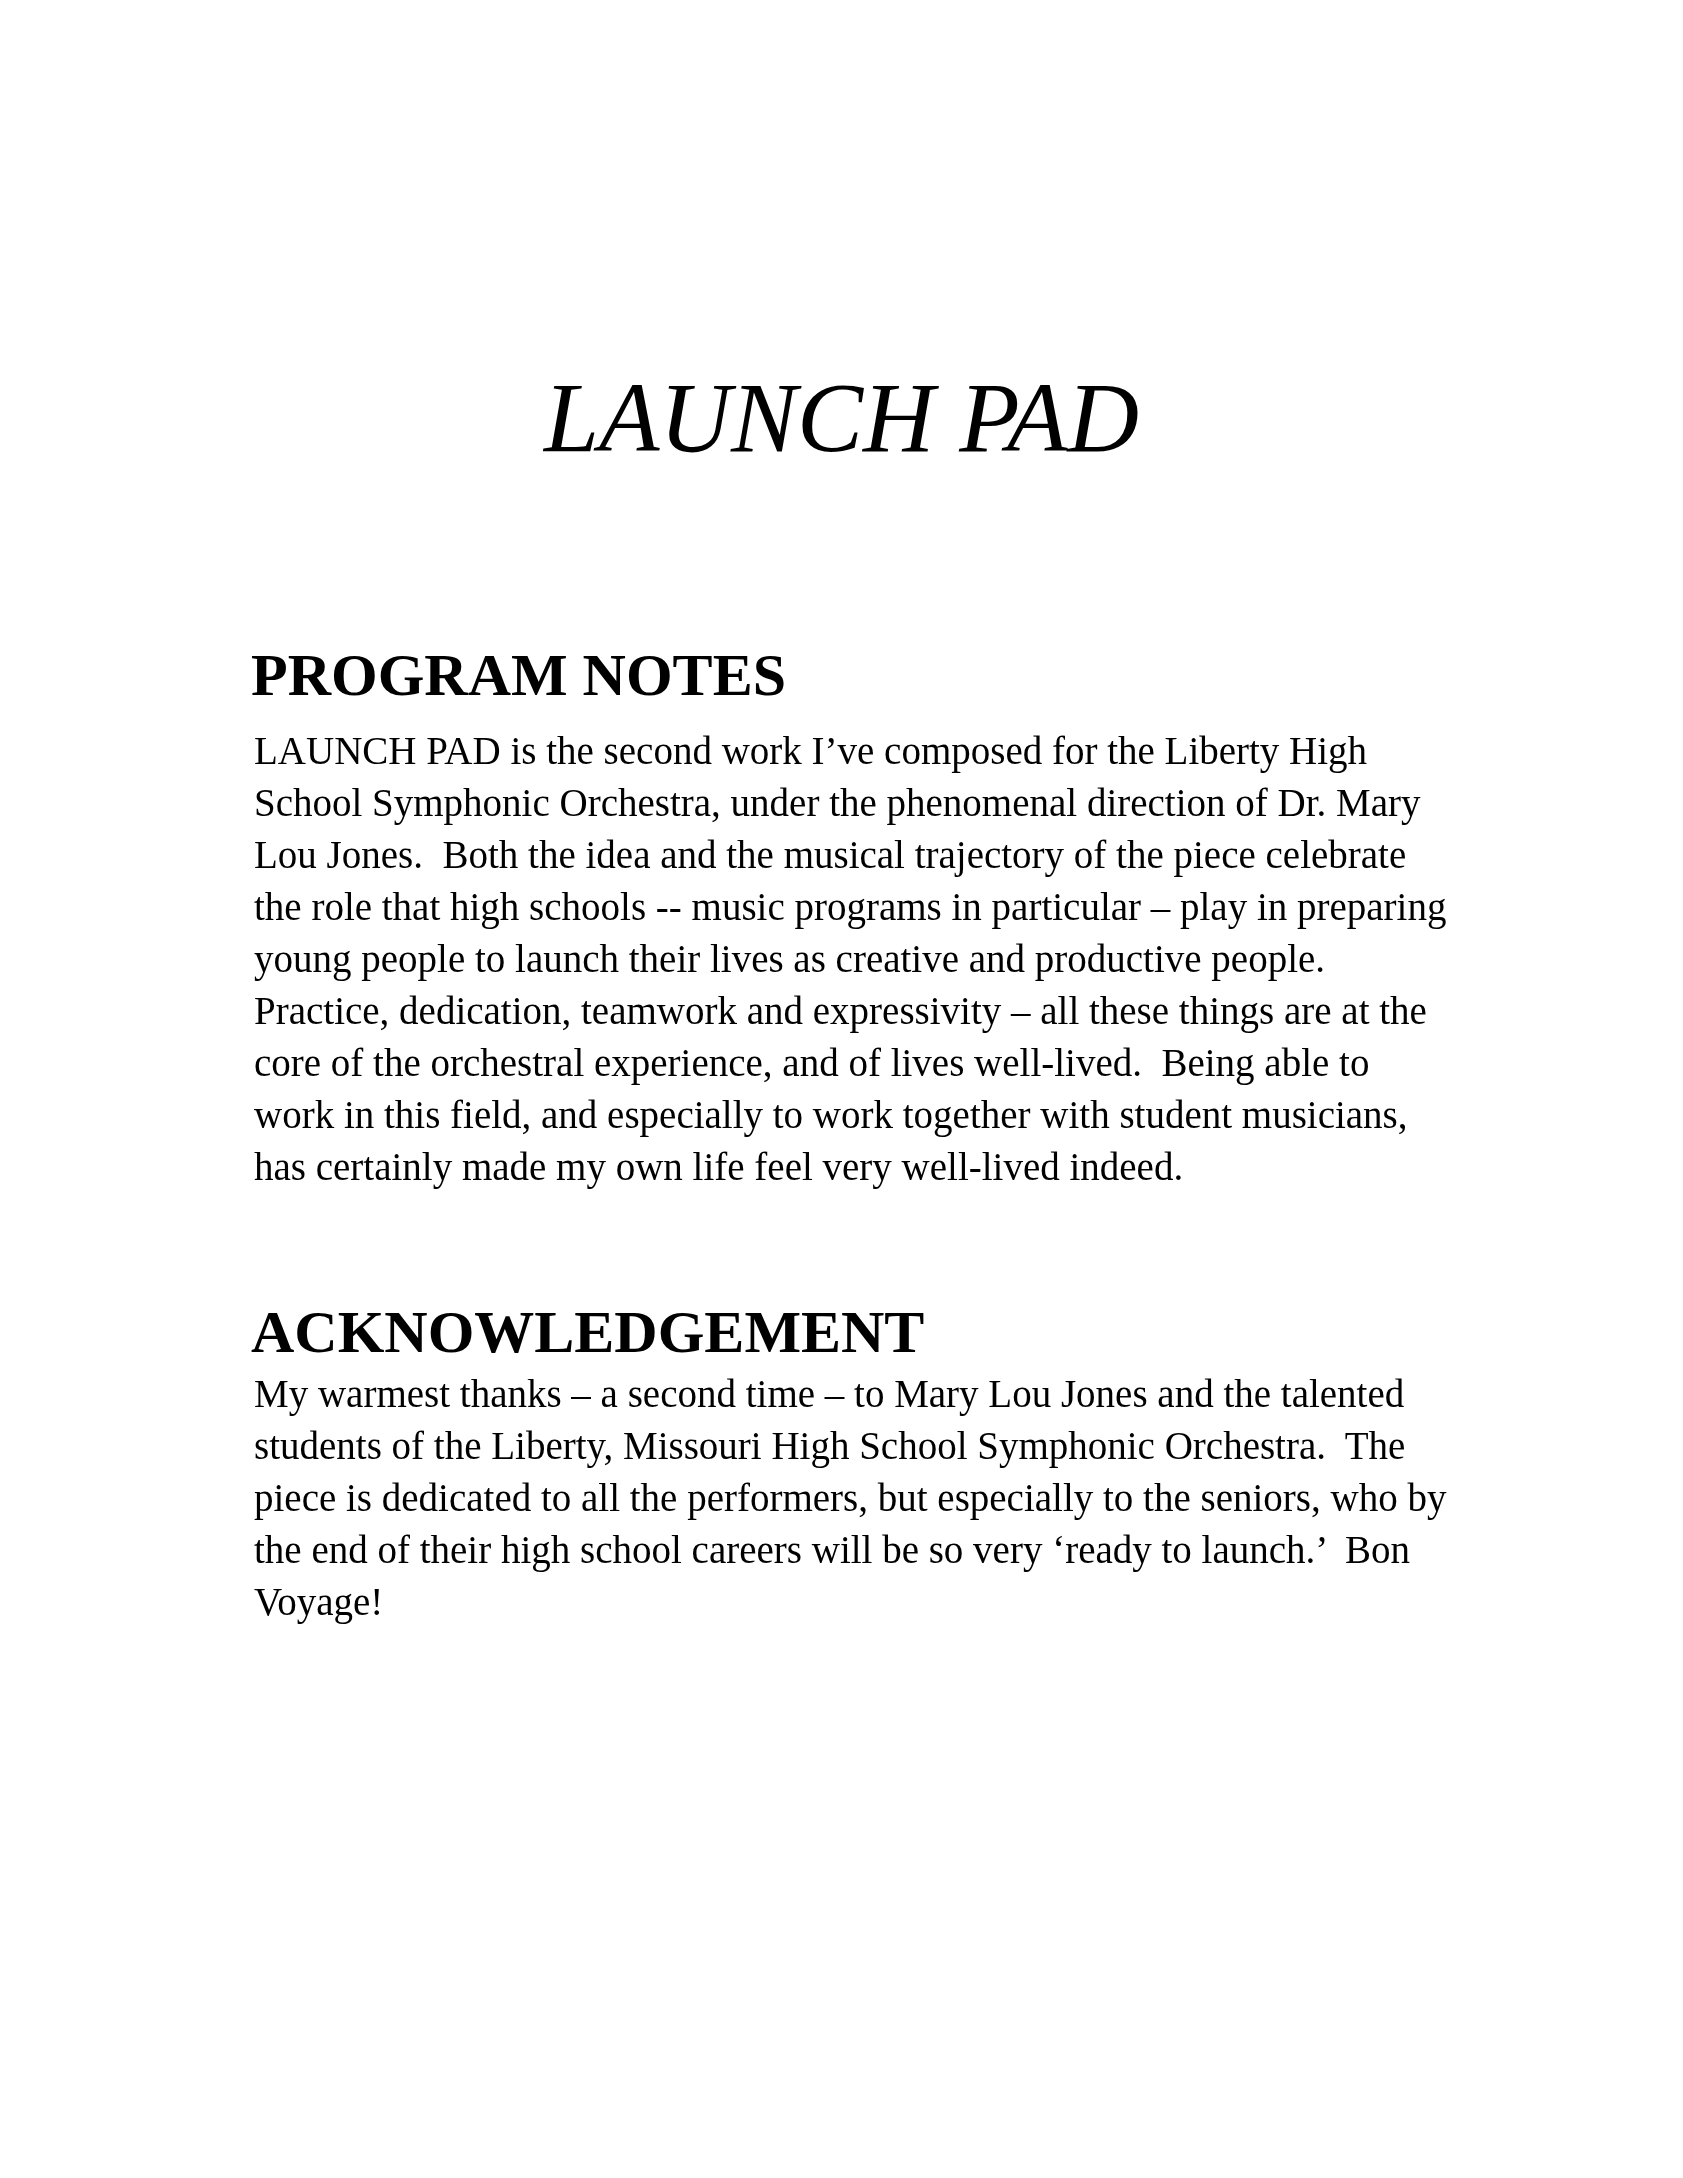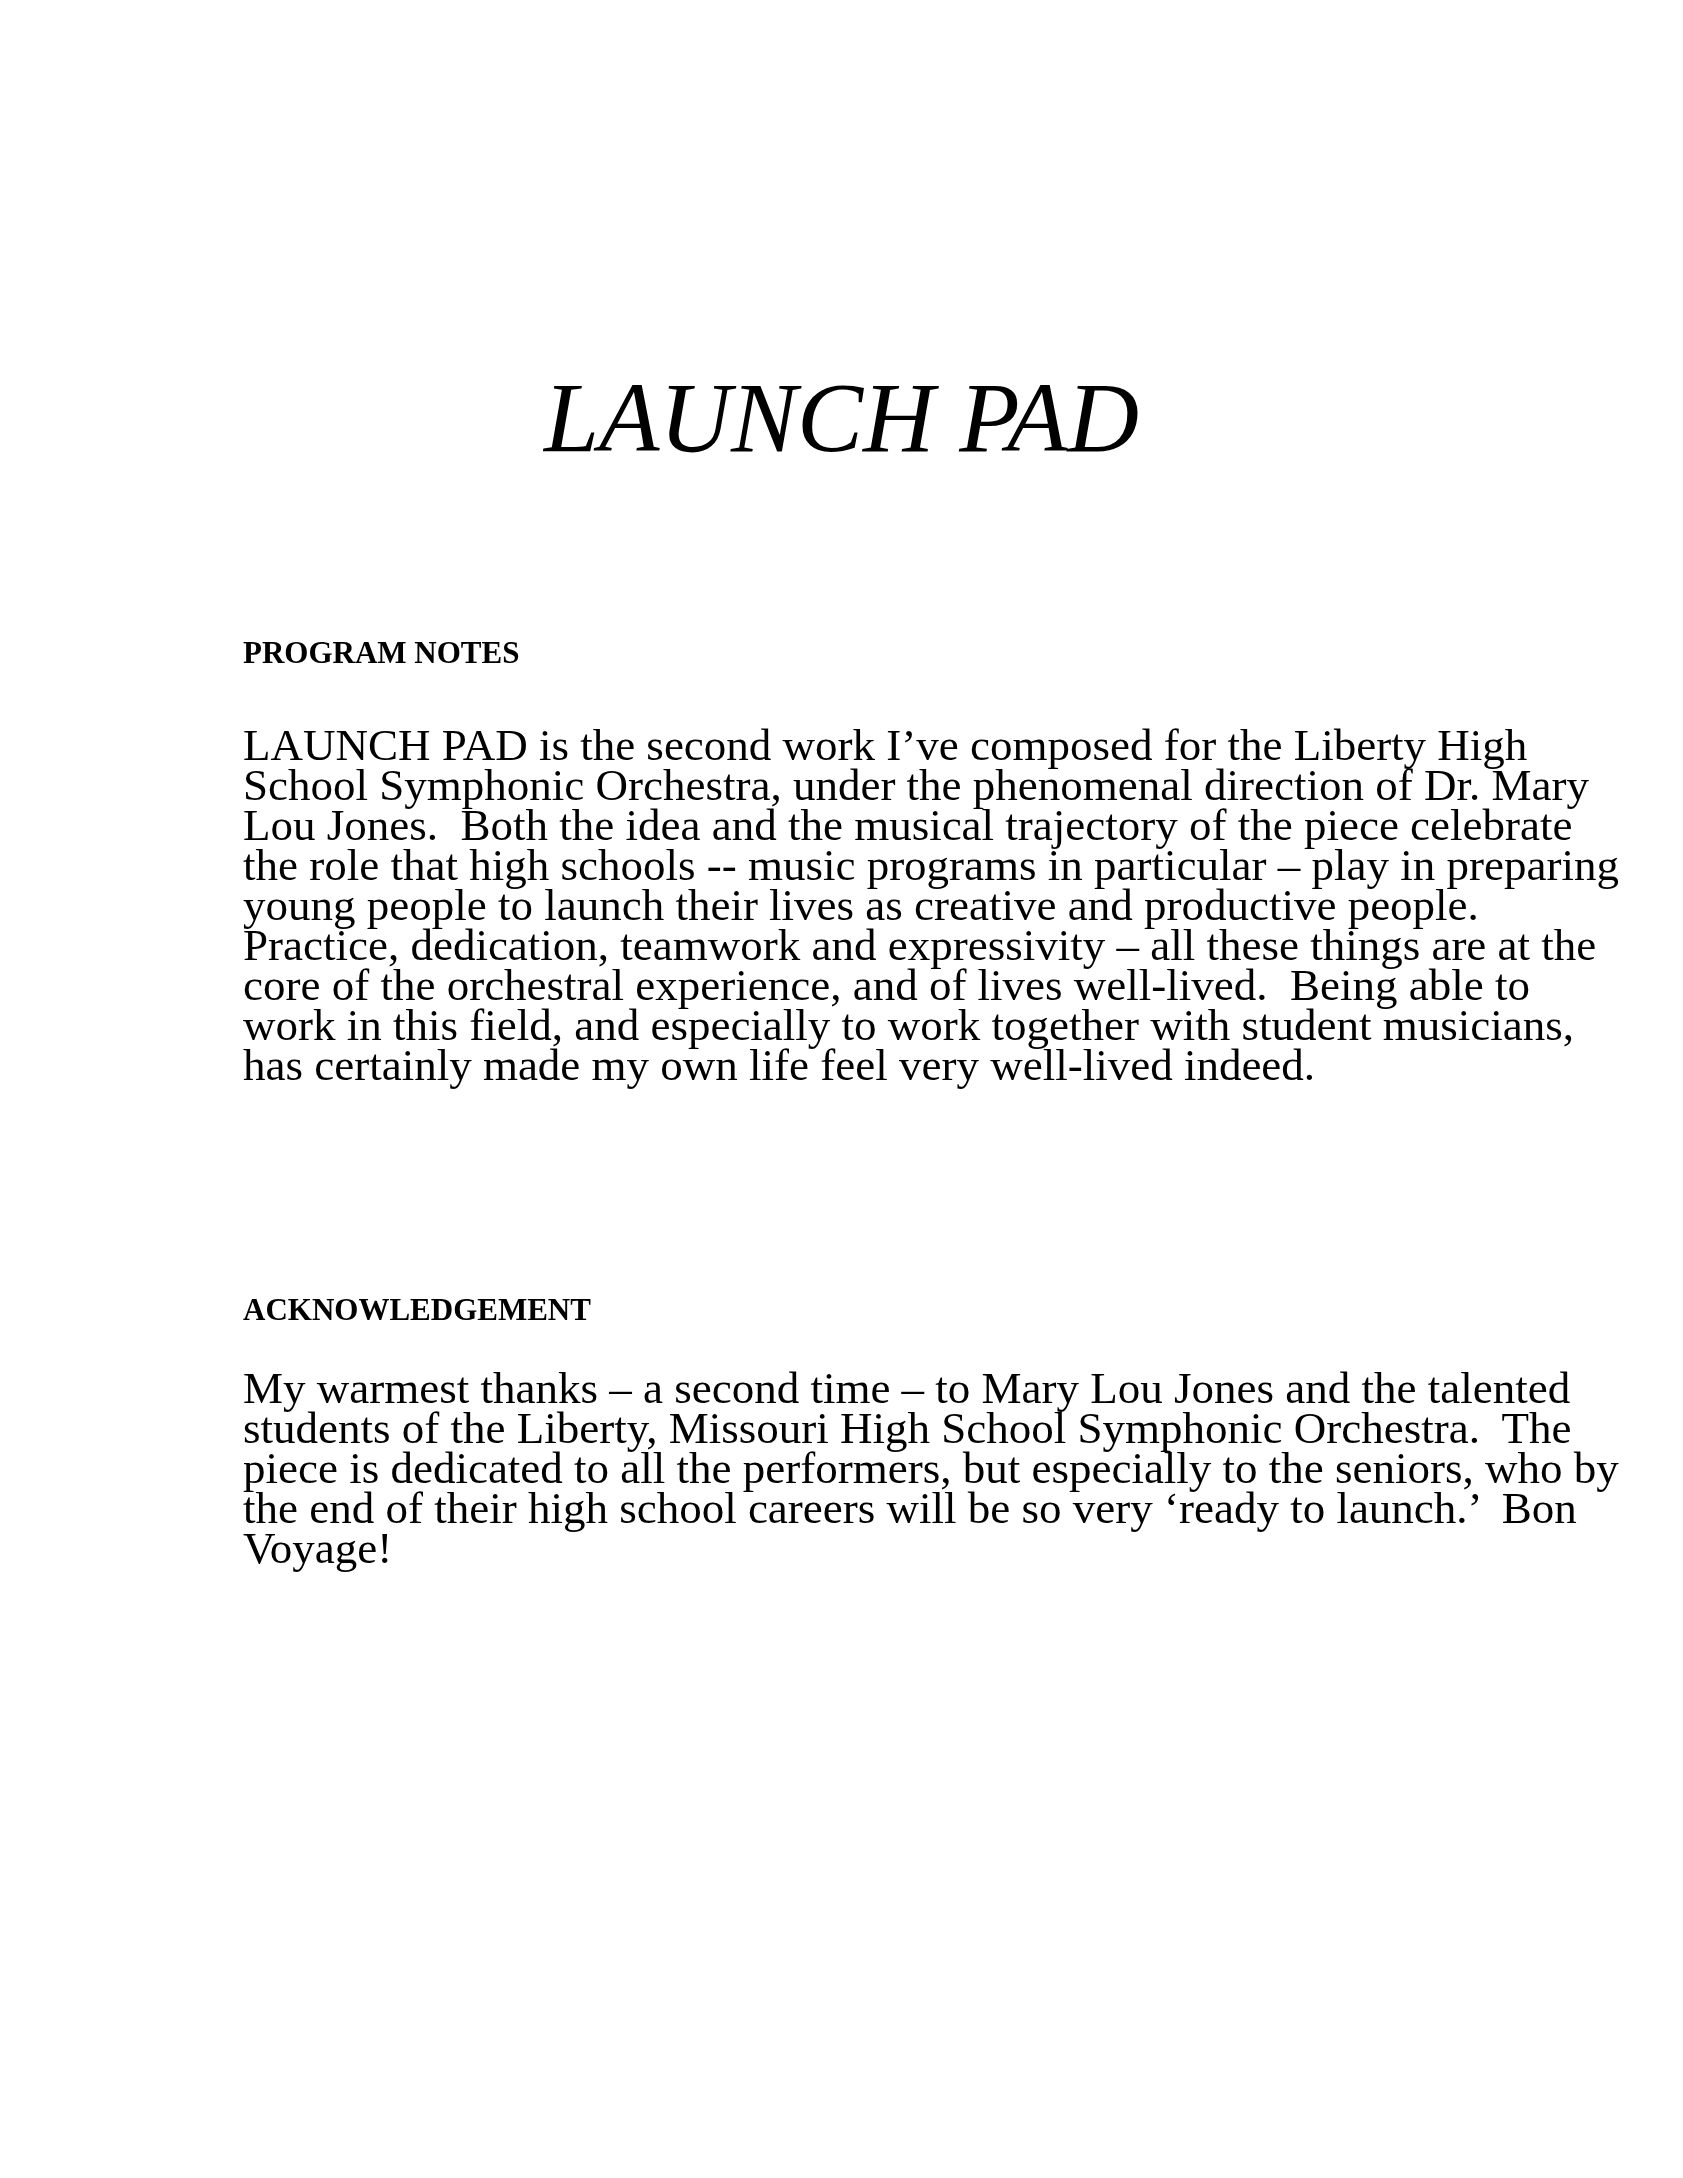--- a/index.html
+++ b/index.html
@@ -25,35 +25,35 @@
     text-align: center;
     font-size: 99px;
     font-style: italic;
     font-weight: 400;
     line-height: 1;
     white-space: pre;
   }
   .sec-heading {
     position: absolute;
     left: 243px;
-    margin: 0;
-    font-size: 31px;
+    margin: 8px;
+    font-size: 60px;
     font-weight: 700;
     line-height: 1;
     white-space: pre;
   }
   .sec-heading.program-notes { top: 637px; }
   .sec-heading.acknowledgement { top: 1294px; }
   .body-par {
     position: absolute;
-    left: 243px;
+    left: 254px;
     margin: 0;
-    font-size: 45px;
+    font-size: 39px;
     font-weight: 400;
-    line-height: 40px;
+    line-height: 52px;
     white-space: pre;
   }
   .body-par.program-notes { top: 725px; }
   .body-par.acknowledgement { top: 1336px; margin-top: 32px; }
 </style>
 </head>
 <body>
 
 <div class="page">
 

